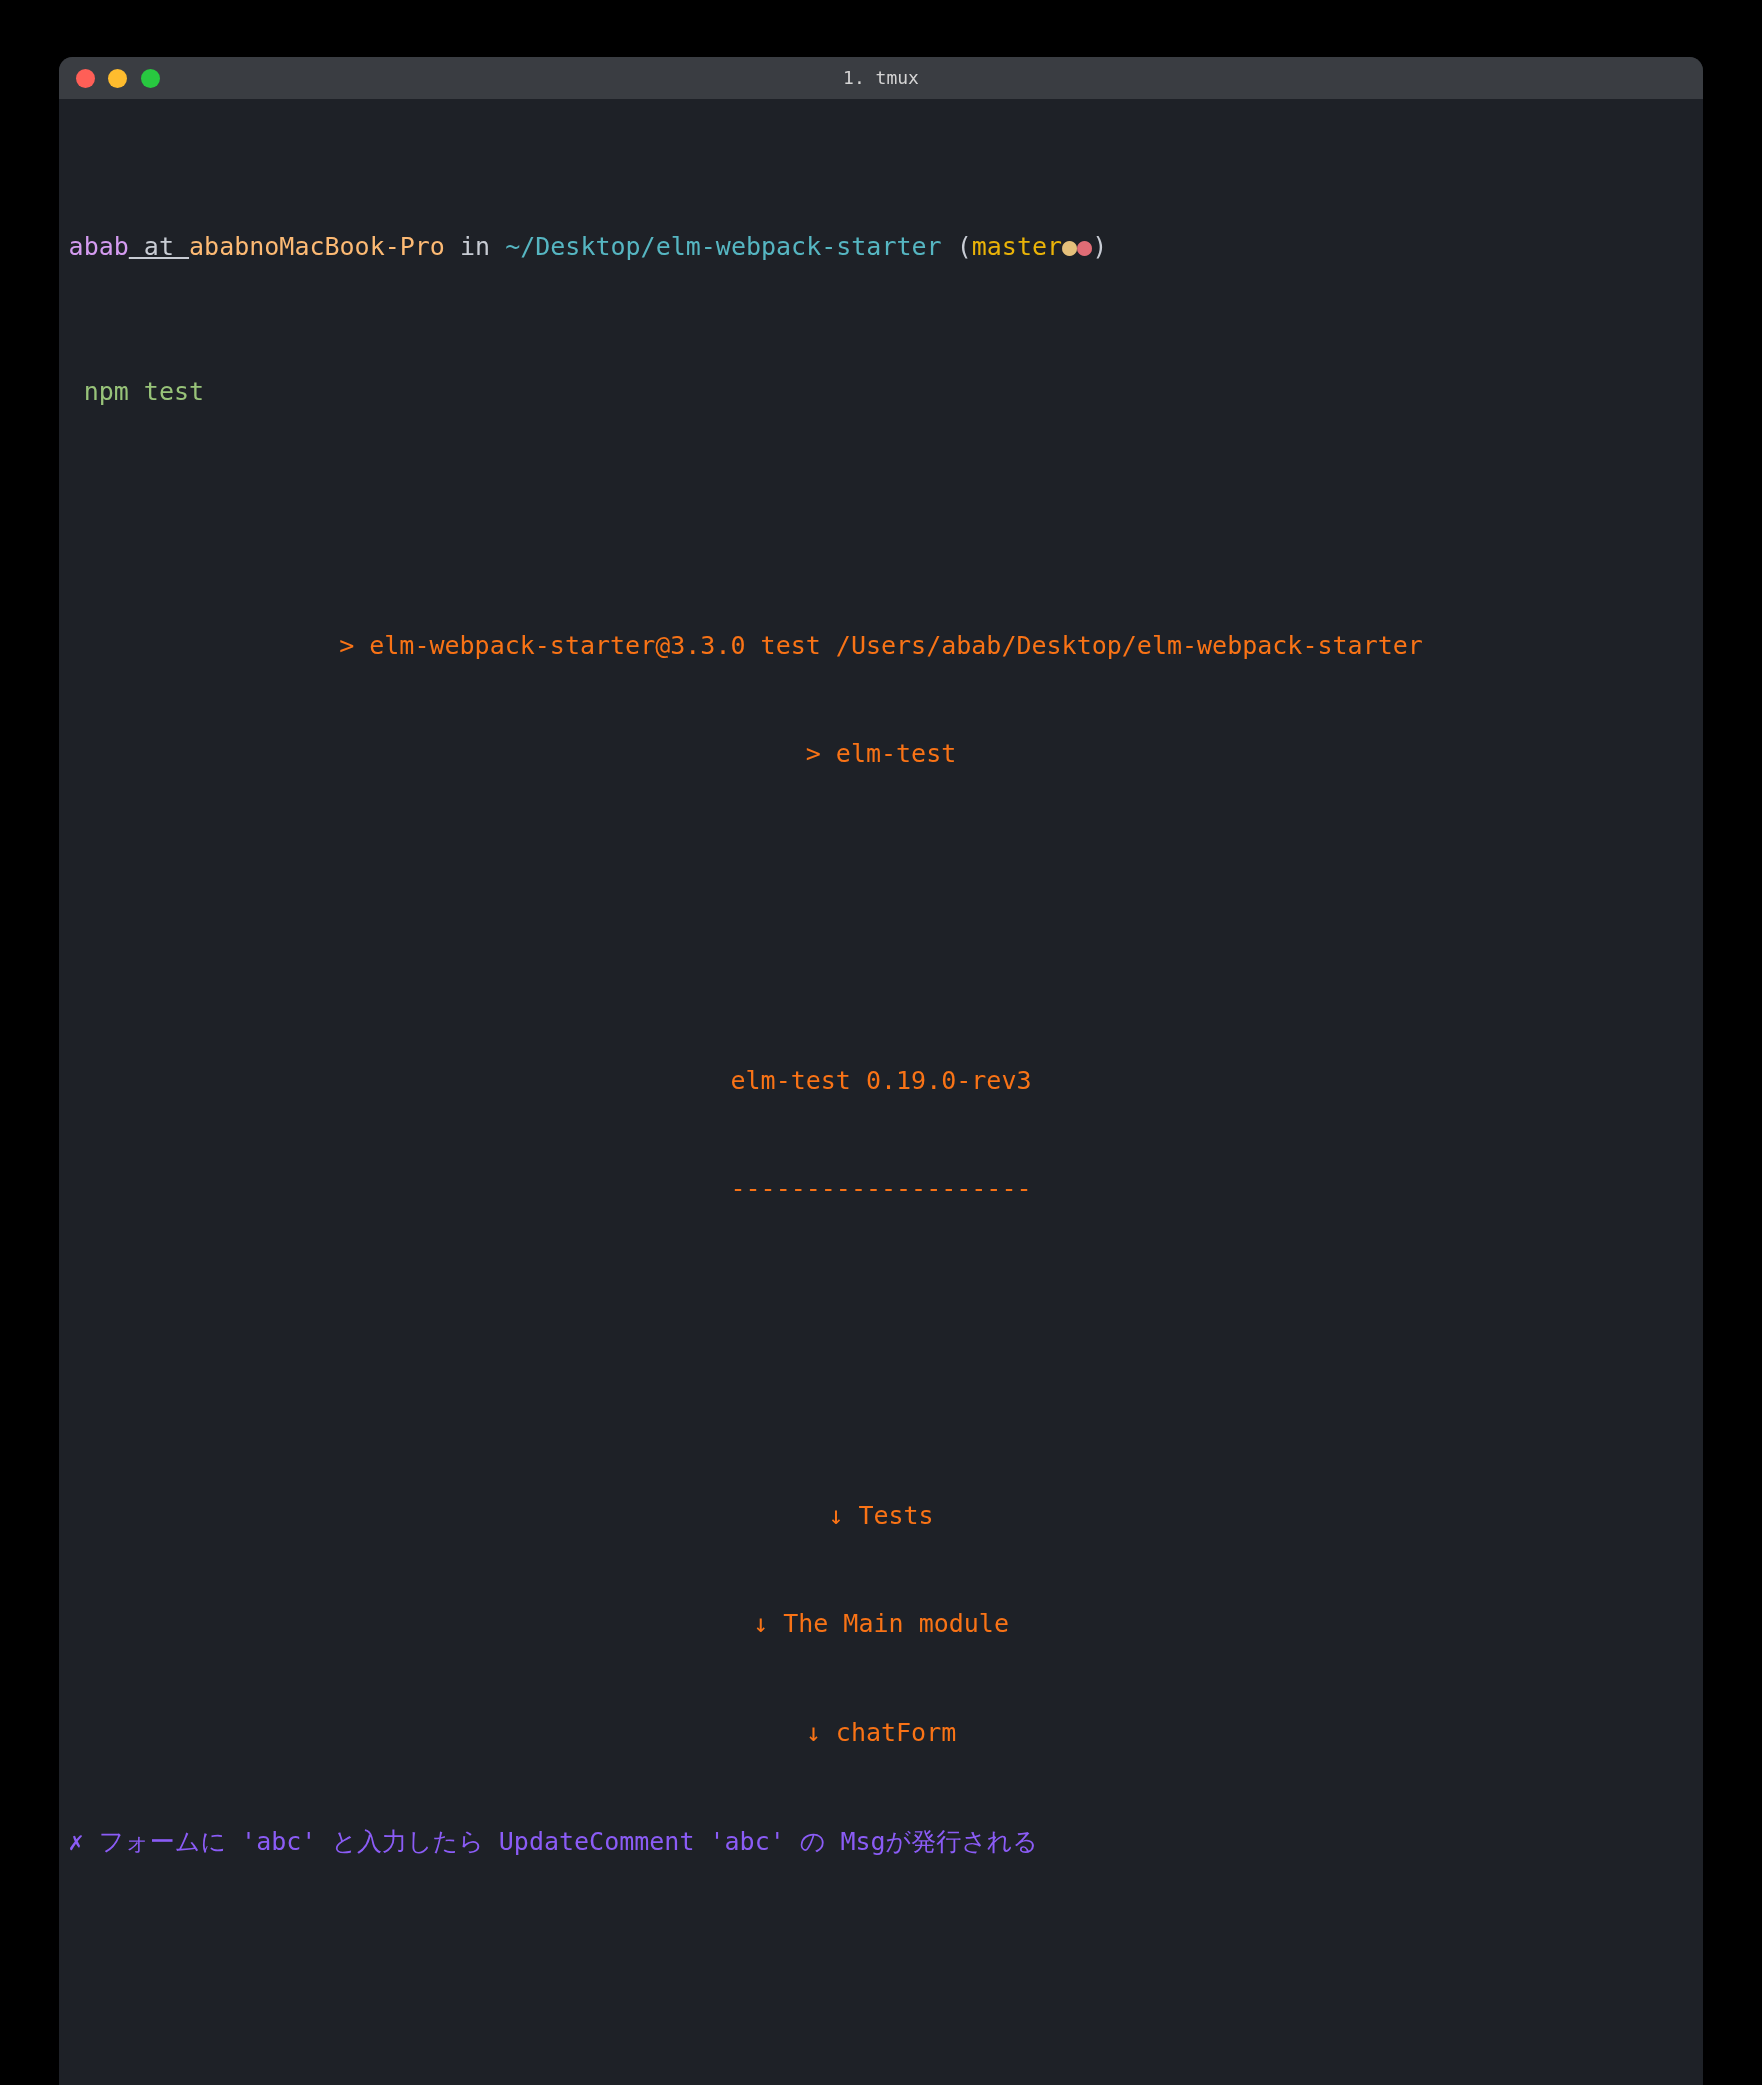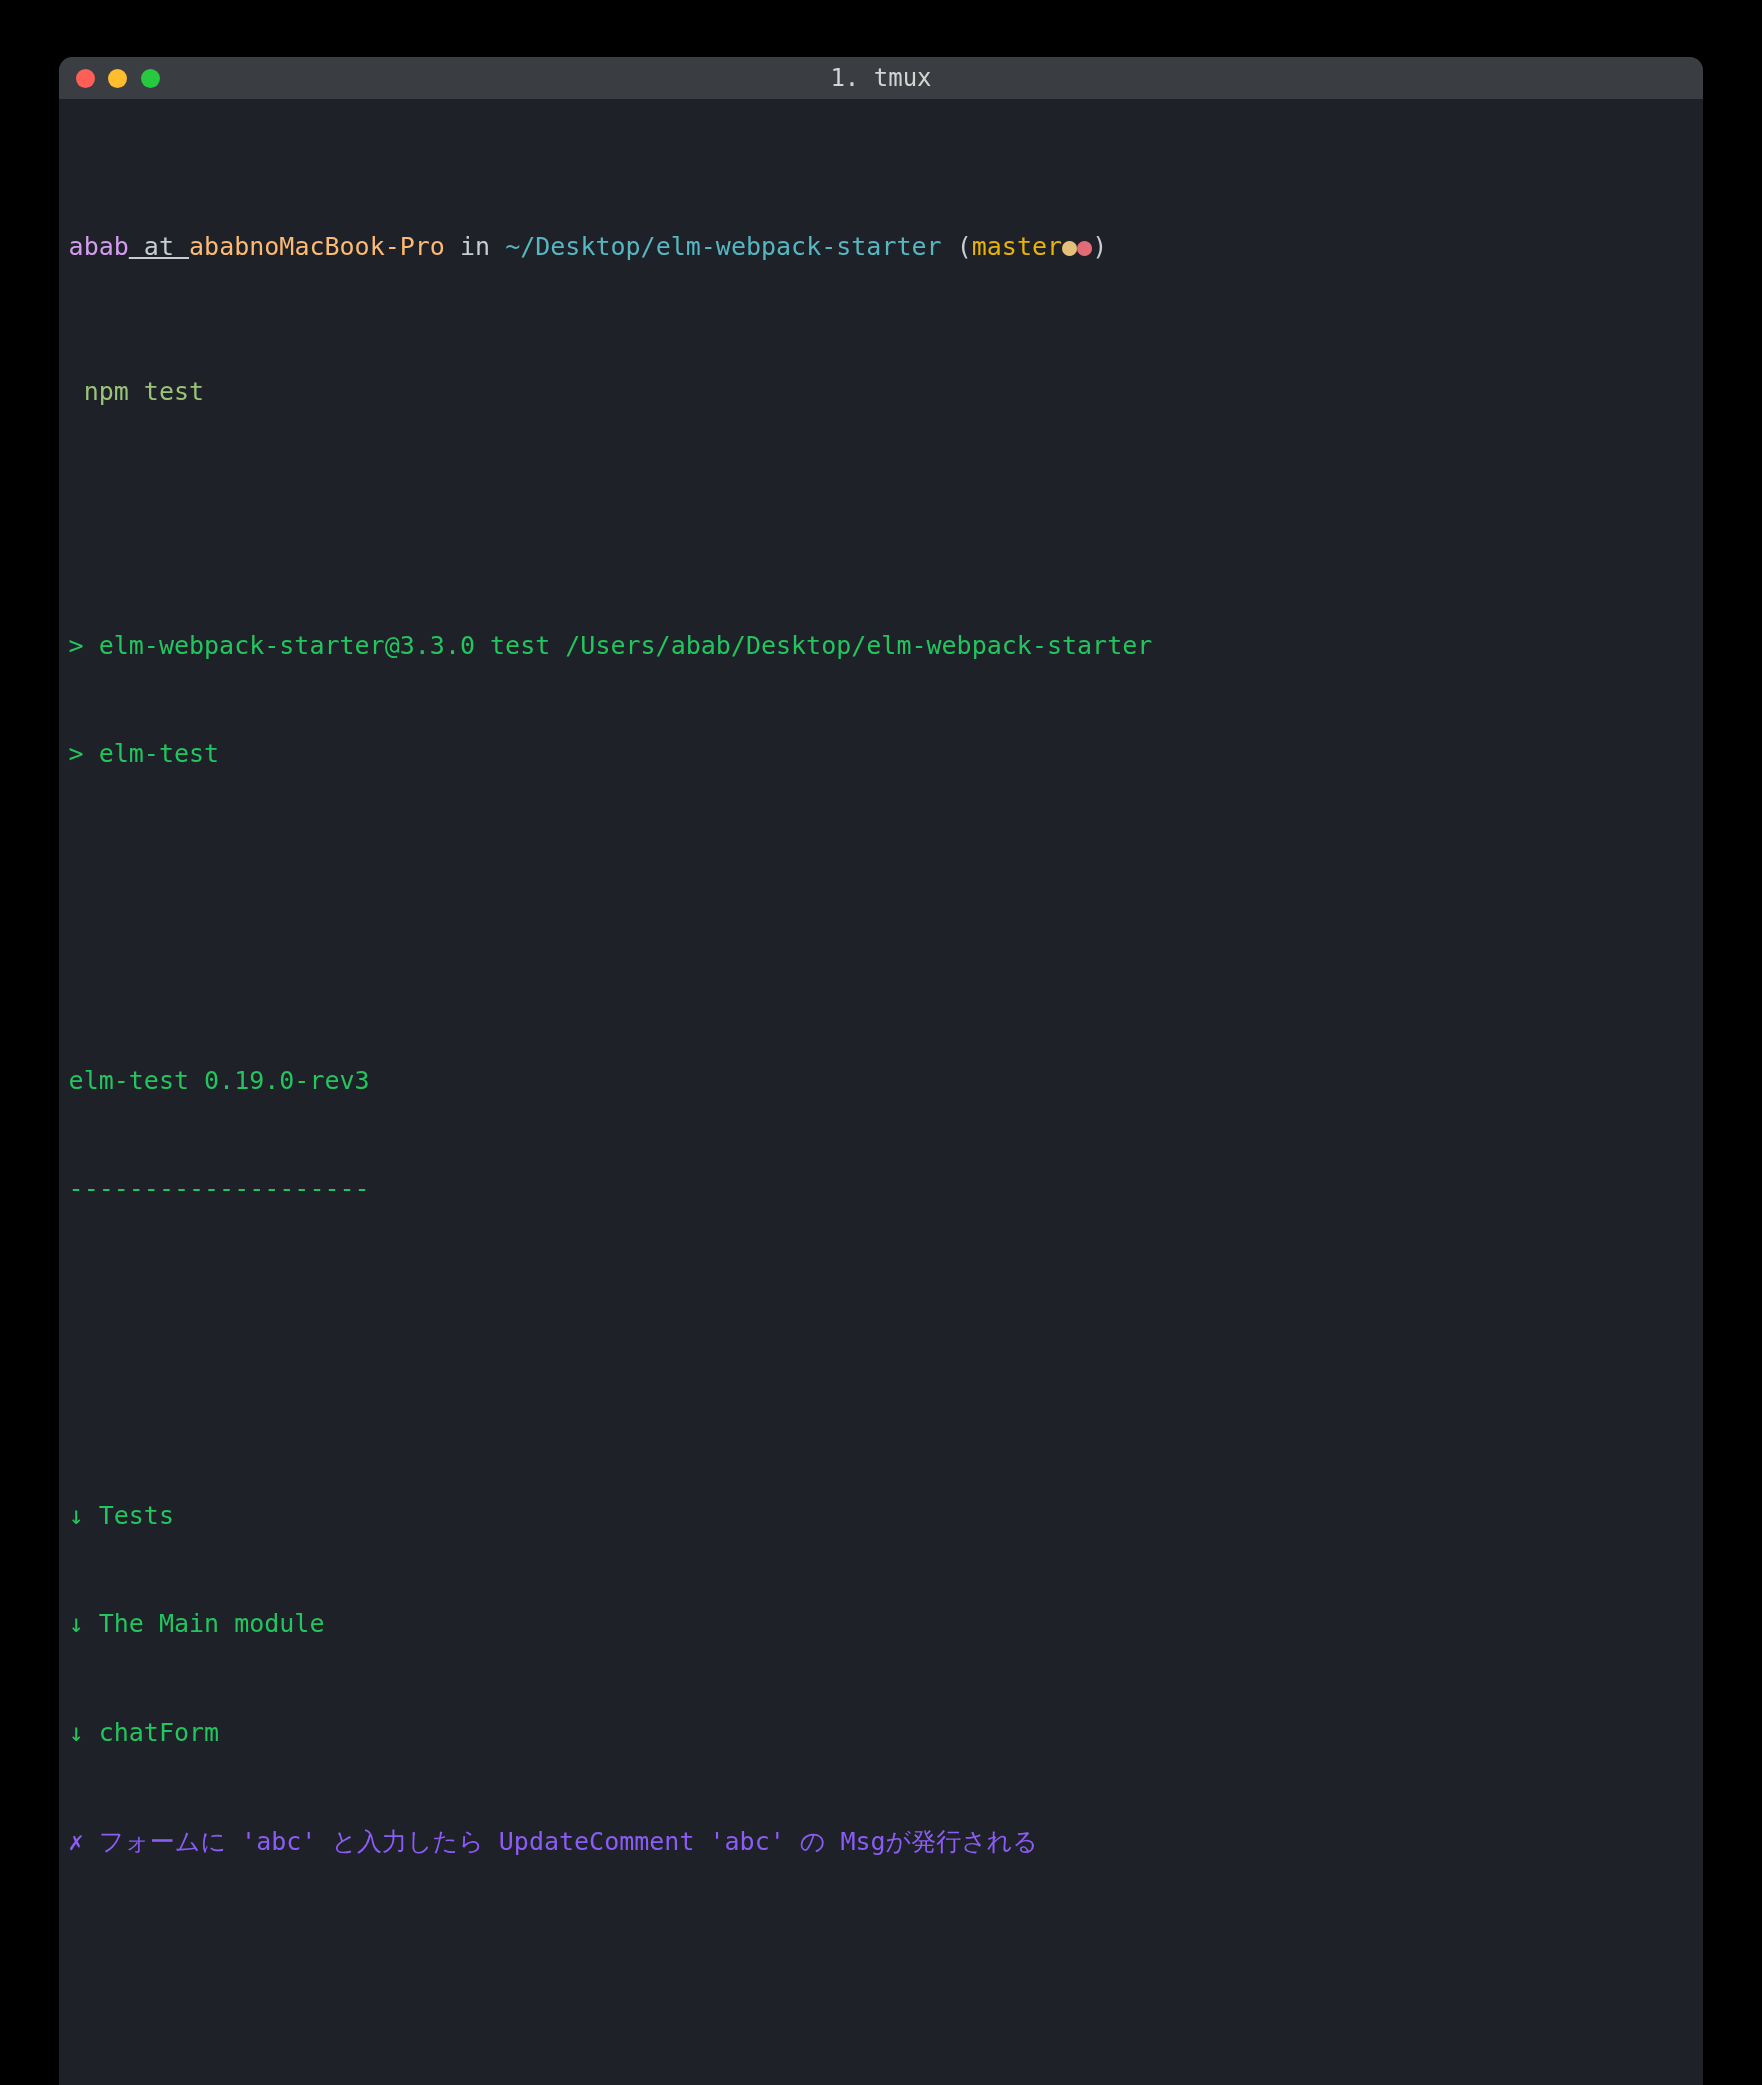--- a/index.html
+++ b/index.html
@@ -39,41 +39,41 @@
     border-radius: 50%;
   }
   .light.close { background: #ff5f57; }
   .light.min { background: #febc2e; }
   .light.max { background: #28c840; }
   .title {
     position: absolute;
     left: 50%;
     transform: translateX(-50%);
     color: #d4d4d4;
-    font-size: 24px;
+    font-size: 18px;
   }
   .terminal {
     flex: 1;
     padding: 21px 9.6px 9.6px 9.6px;
     color: #c8ccd4;
     white-space: pre;
     overflow: hidden;
   }
   .line { white-space: pre-wrap; word-break: break-all; }
   .c-user { color: #d49bf0; }
   .c-at { color: #c8ccd4; text-decoration: underline; }
   .c-host { color: #fdba74; }
   .c-in { color: #c8ccd4; }
   .c-path { color: #56b6c2; }
   .c-paren { color: #c8ccd4; }
   .c-branch { color: #eab308; }
   .c-dots .dot-y { color: #e5c07b; }
   .c-dots .dot-r { color: #e06c75; }
   .c-cmd { color: #98c379; }
-  .c-gray { color: #22c55e; }
+  .c-gray { color: #f97316; text-align: center; }
   .c-fail { color: #8b5cf6; }
 </style>
 </head>
 <body>
 
 <div class="window">
   <div class="titlebar">
     <div class="traffic-lights">
       <div class="light close"></div>
       <div class="light min"></div>

